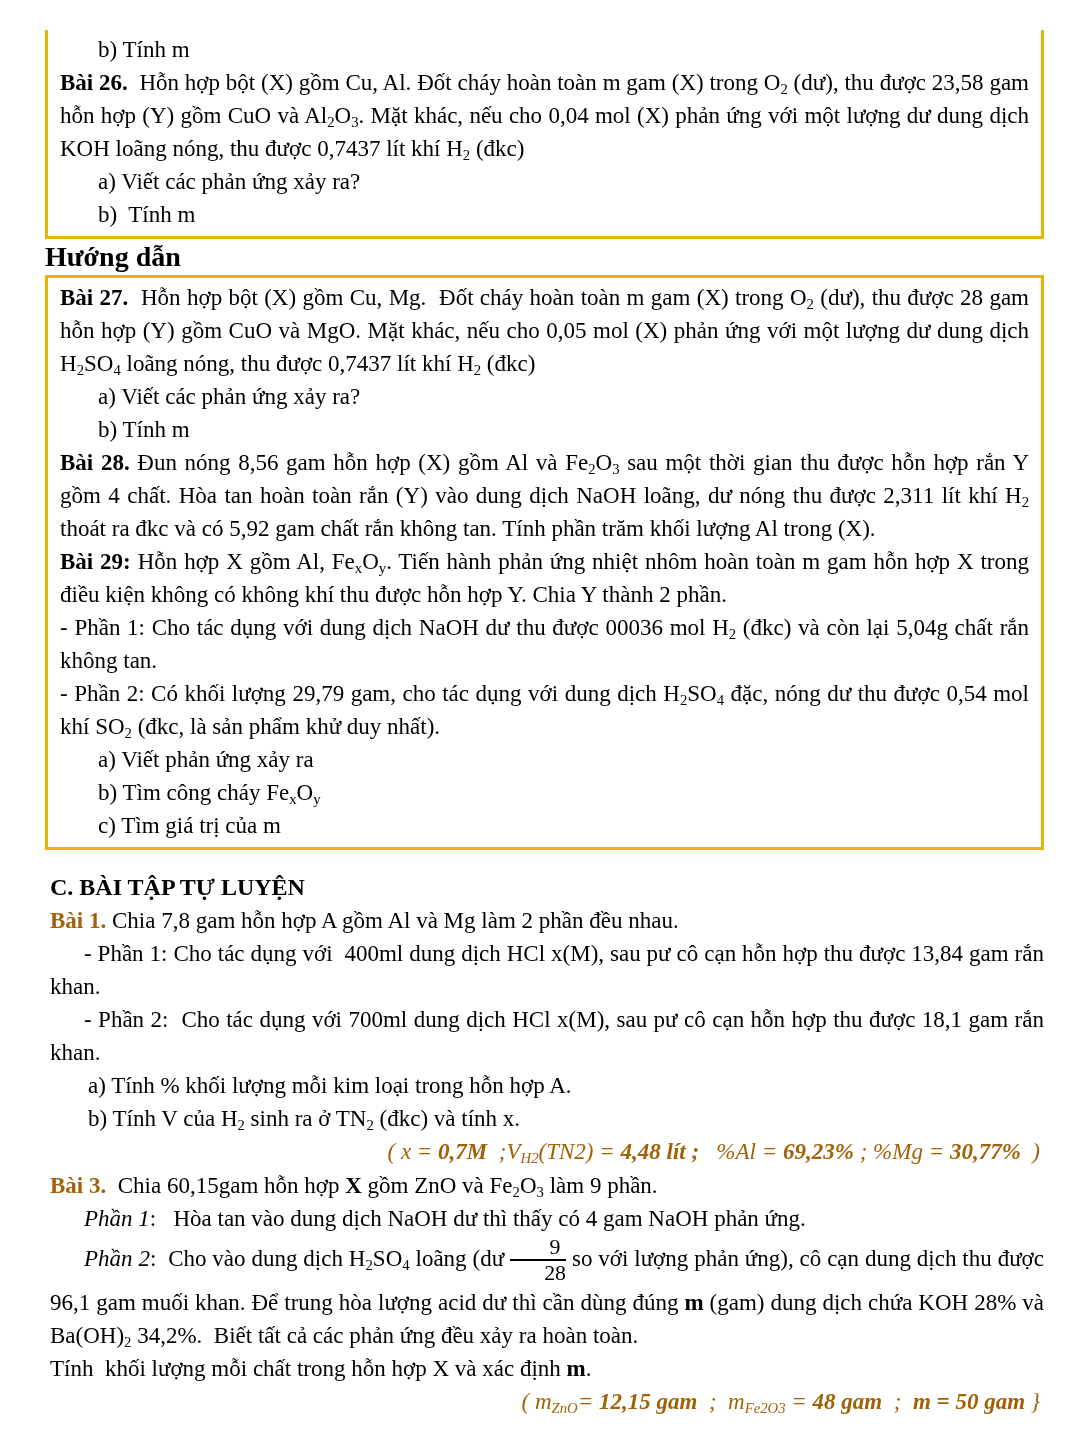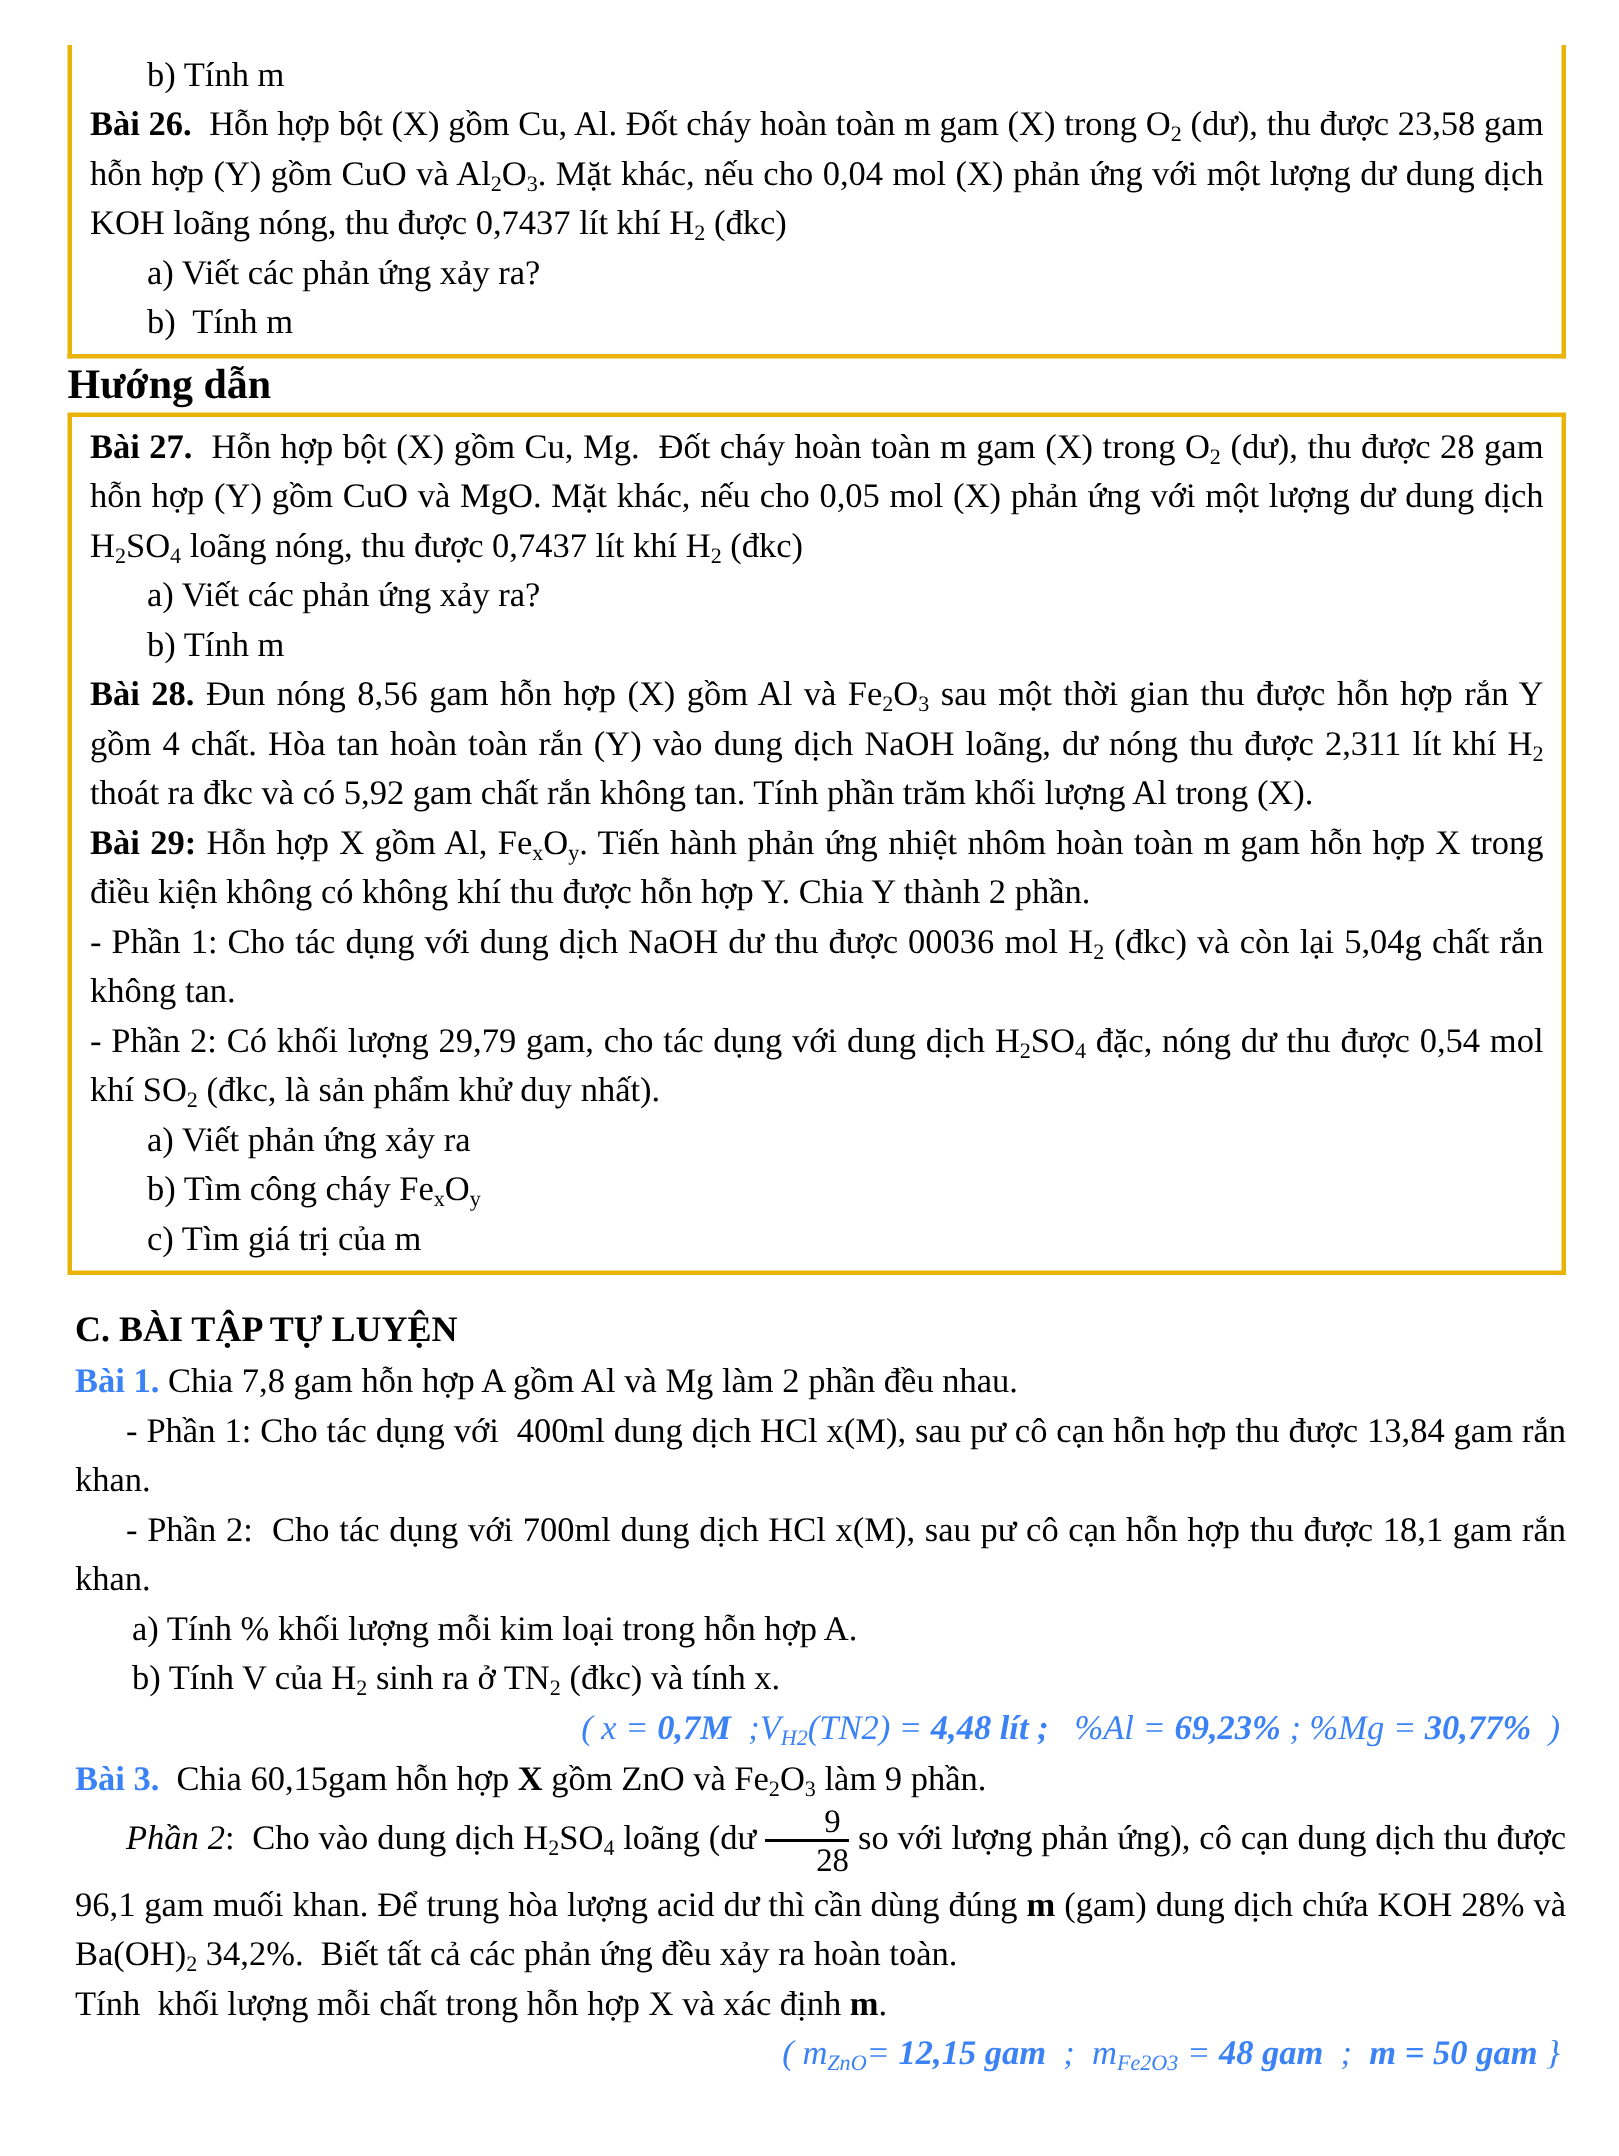--- a/index.html
+++ b/index.html
@@ -33,21 +33,21 @@
   .section-c { padding: 20px 0 0 5px; }
 
   p.block { margin: 0; line-height: 33px; text-align: justify; }
   p.item  { padding-left: 38px; text-align: left; }
   p.dash, p.indent { text-indent: 34px; }
   p.heading { font-weight: bold; font-size: 24px; text-align: left; line-height: 34px; }
   p.answer { text-align: right; padding-right: 4px; line-height: 34px; }
 
   .b   { font-weight: bold; }
   .i   { font-style: italic; }
-  .red { color: #3b82f6; }
+  .red { color: #a16207; }
   .sub { font-size: 64%; vertical-align: -0.28em; line-height: 0; }
 
   .frac {
     display: inline-block;
     text-align: center;
     vertical-align: middle;
     line-height: 1.12;
     margin: 0 6px;
     font-size: 0.95em;
   }
@@ -82,17 +82,18 @@
 
   <div class="section-c">
       <p class="block heading"><span>C. BÀI TẬP TỰ LUYỆN</span></p>
       <p class="block para"><span class="b red">Bài 1.</span><span> Chia 7,8 gam hỗn hợp A gồm Al và Mg làm 2 phần đều nhau.</span></p>
       <p class="block dash"><span>- Phần 1: Cho tác dụng với &nbsp;400ml dung dịch HCl x(M), sau pư cô cạn hỗn hợp thu được 13,84 gam rắn khan.</span></p>
       <p class="block dash"><span>- Phần 2: &nbsp;Cho tác dụng với 700ml dung dịch HCl x(M), sau pư cô cạn hỗn hợp thu được 18,1 gam rắn khan.</span></p>
       <p class="block item"><span>a) Tính % khối lượng mỗi kim loại trong hỗn hợp A.</span></p>
       <p class="block item"><span>b) Tính V của H</span><span class="sub">2</span><span> sinh ra ở TN</span><span class="sub">2</span><span> (đkc) và tính x.</span></p>
       <p class="block answer"><span class="i red">( x = </span><span class="b i red">0,7M</span><span class="i red">&nbsp; ;V</span><span class="i red sub">H2</span><span class="i red">(TN2) = </span><span class="b i red">4,48 lít ;</span><span class="i red">&nbsp;&nbsp; %Al = </span><span class="b i red">69,23%</span><span class="i red"> ; %Mg = </span><span class="b i red">30,77%</span><span class="i red">&nbsp; )</span></p>
       <p class="block para"><span class="b red">Bài 3.</span><span>&nbsp; Chia 60,15gam hỗn hợp </span><span class="b">X</span><span> gồm ZnO và Fe</span><span class="sub">2</span><span>O</span><span class="sub">3</span><span> làm 9 phần.</span></p>
+      <p class="block indent"><span class="i">Phần 1</span><span>:&nbsp;&nbsp; Hòa tan vào dung dịch NaOH dư thì thấy có 4 gam NaOH phản ứng.</span></p>
       <p class="block indent"><span class="i">Phần 2</span><span>: &nbsp;Cho vào dung dịch H</span><span class="sub">2</span><span>SO</span><span class="sub">4</span><span> loãng (dư</span><span class="frac"><span class="fnum">9</span><span class="fden">28</span></span><span>so với lượng phản ứng), cô cạn dung dịch thu được 96,1 gam muối khan. Để trung hòa lượng acid dư thì cần dùng đúng </span><span class="b">m</span><span> (gam) dung dịch chứa KOH 28% và Ba(OH)</span><span class="sub">2</span><span> 34,2%.&nbsp; Biết tất cả các phản ứng đều xảy ra hoàn toàn.</span></p>
       <p class="block para"><span>Tính &nbsp;khối lượng mỗi chất trong hỗn hợp X và xác định </span><span class="b">m</span><span>.</span></p>
       <p class="block answer"><span class="i red">( m</span><span class="i red sub">ZnO</span><span class="i red">= </span><span class="b i red">12,15 gam</span><span class="i red">&nbsp; ;&nbsp; m</span><span class="i red sub">Fe2O3</span><span class="i red"> = </span><span class="b i red">48 gam</span><span class="i red">&nbsp; ;&nbsp; </span><span class="b i red">m = 50 gam</span><span class="i red"> }</span></p>
     </div>
 </div>
 
 </body></html>

